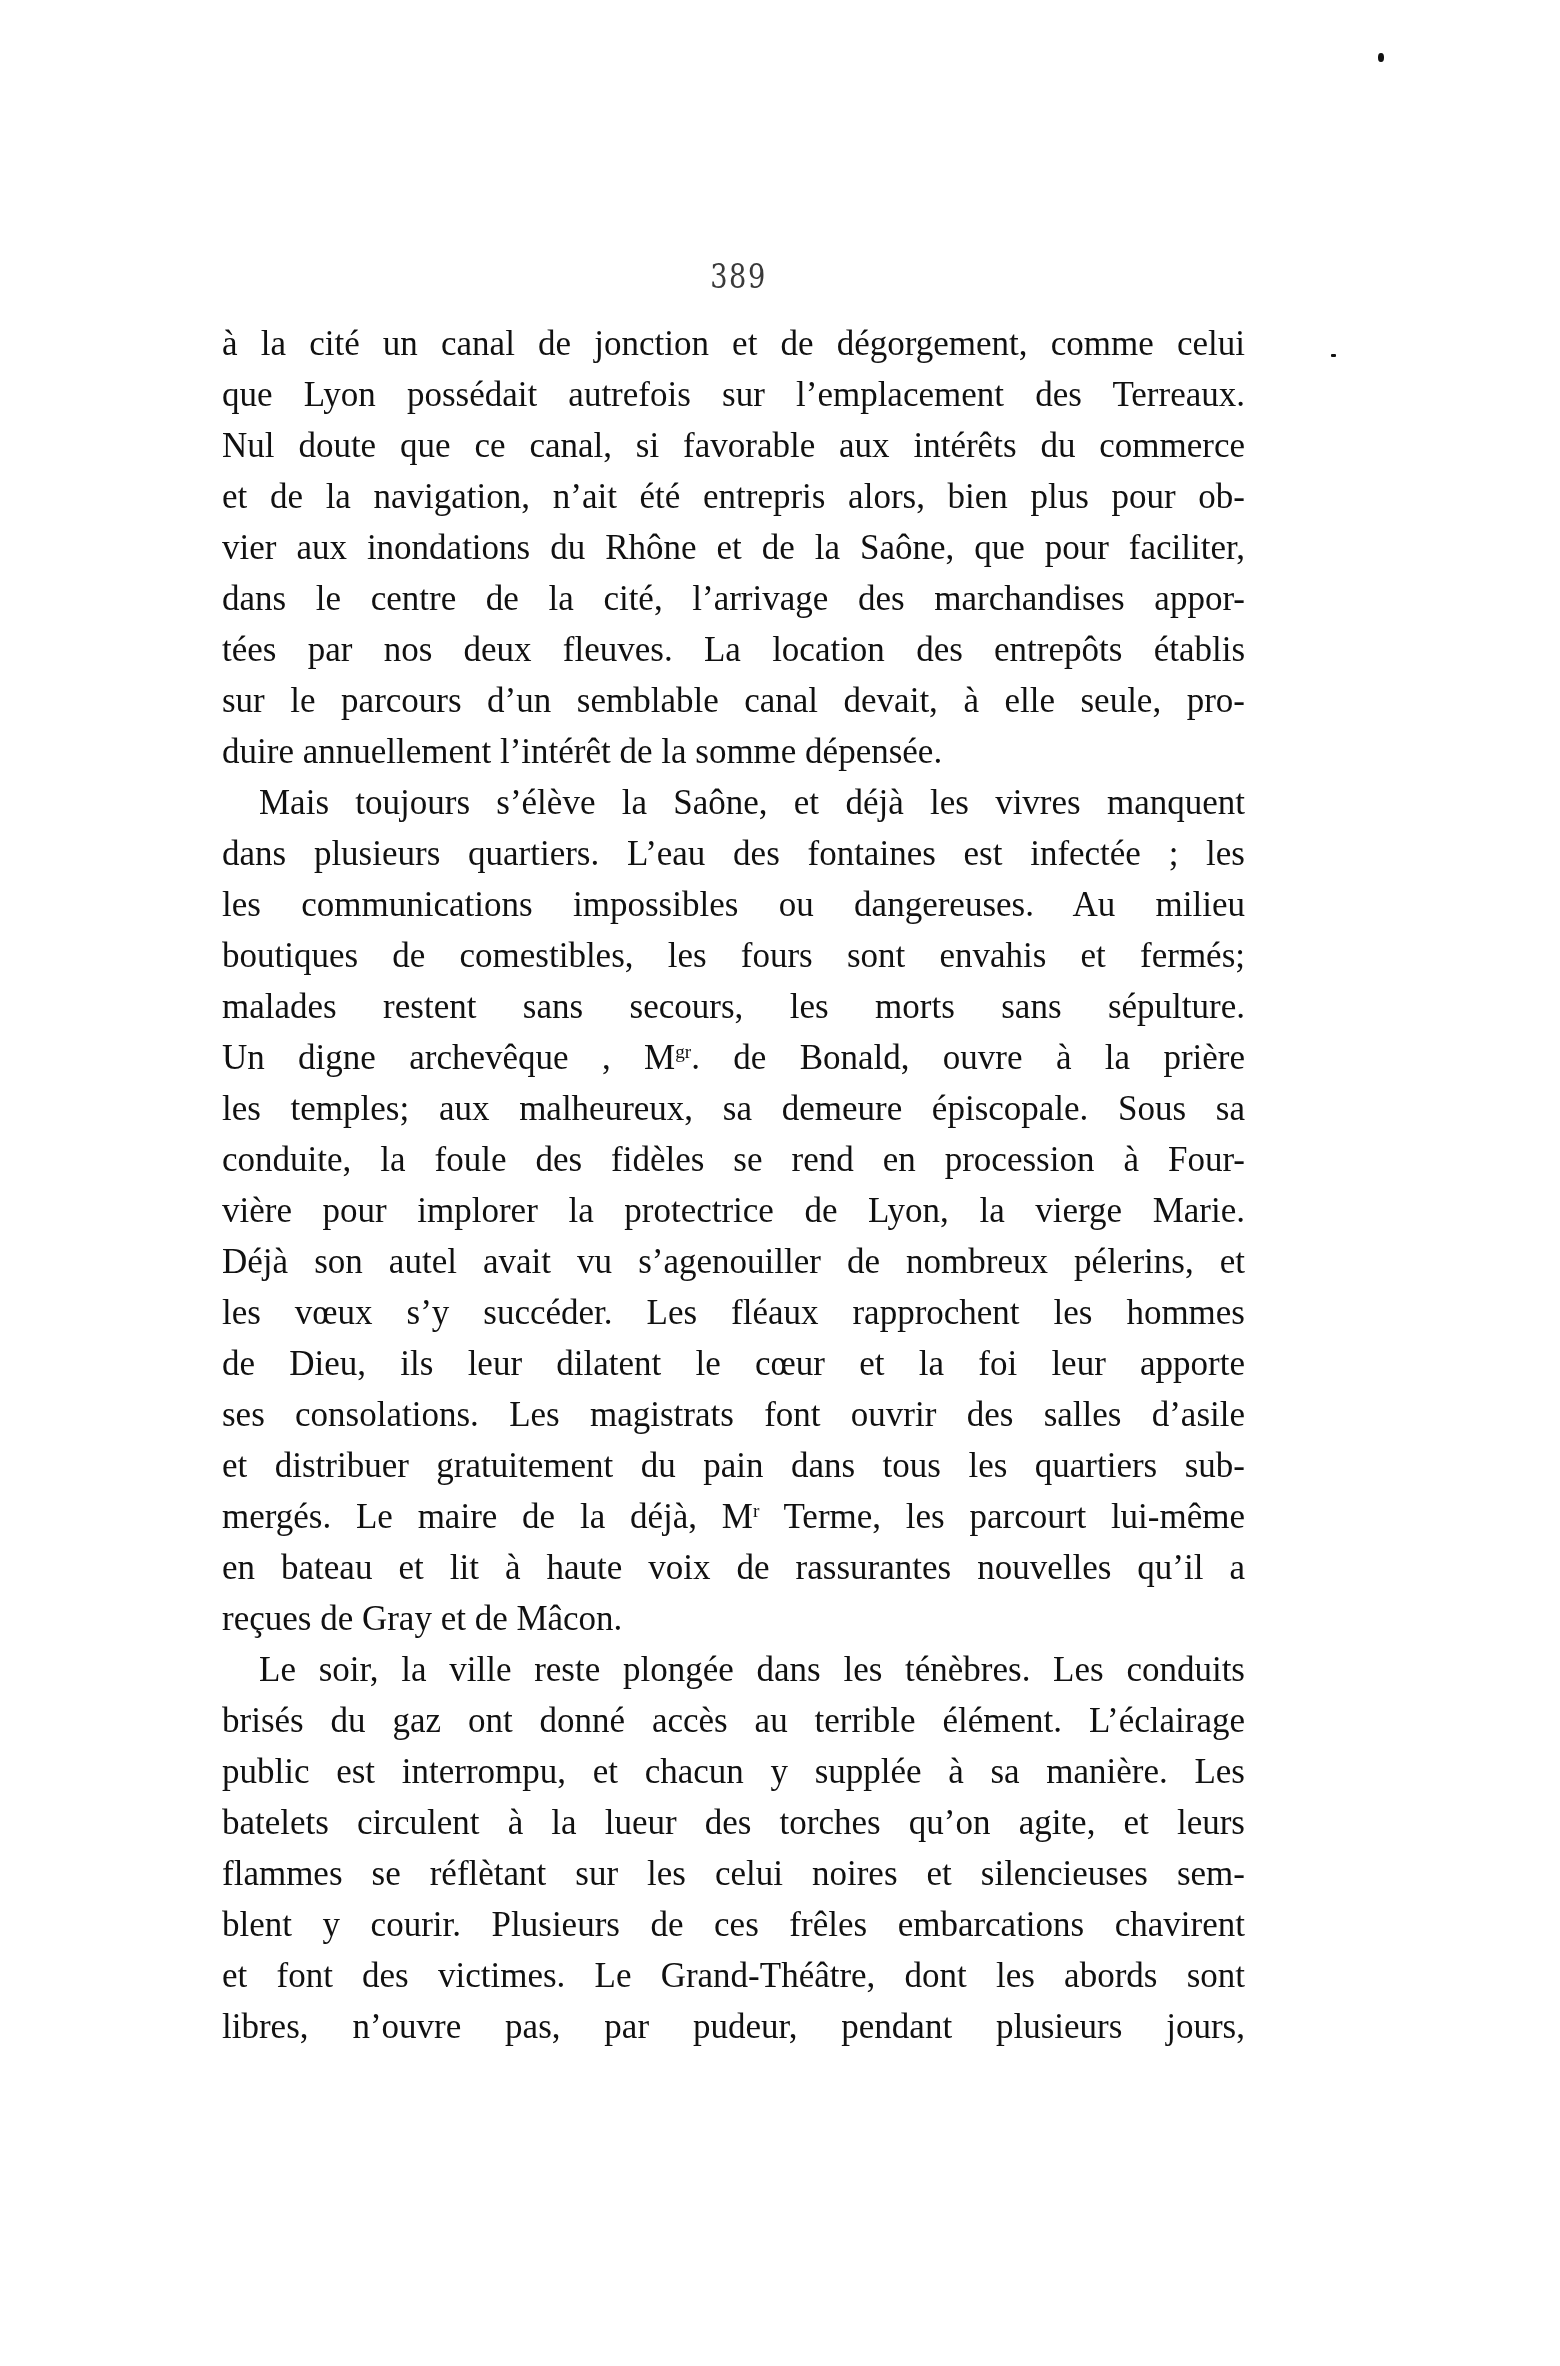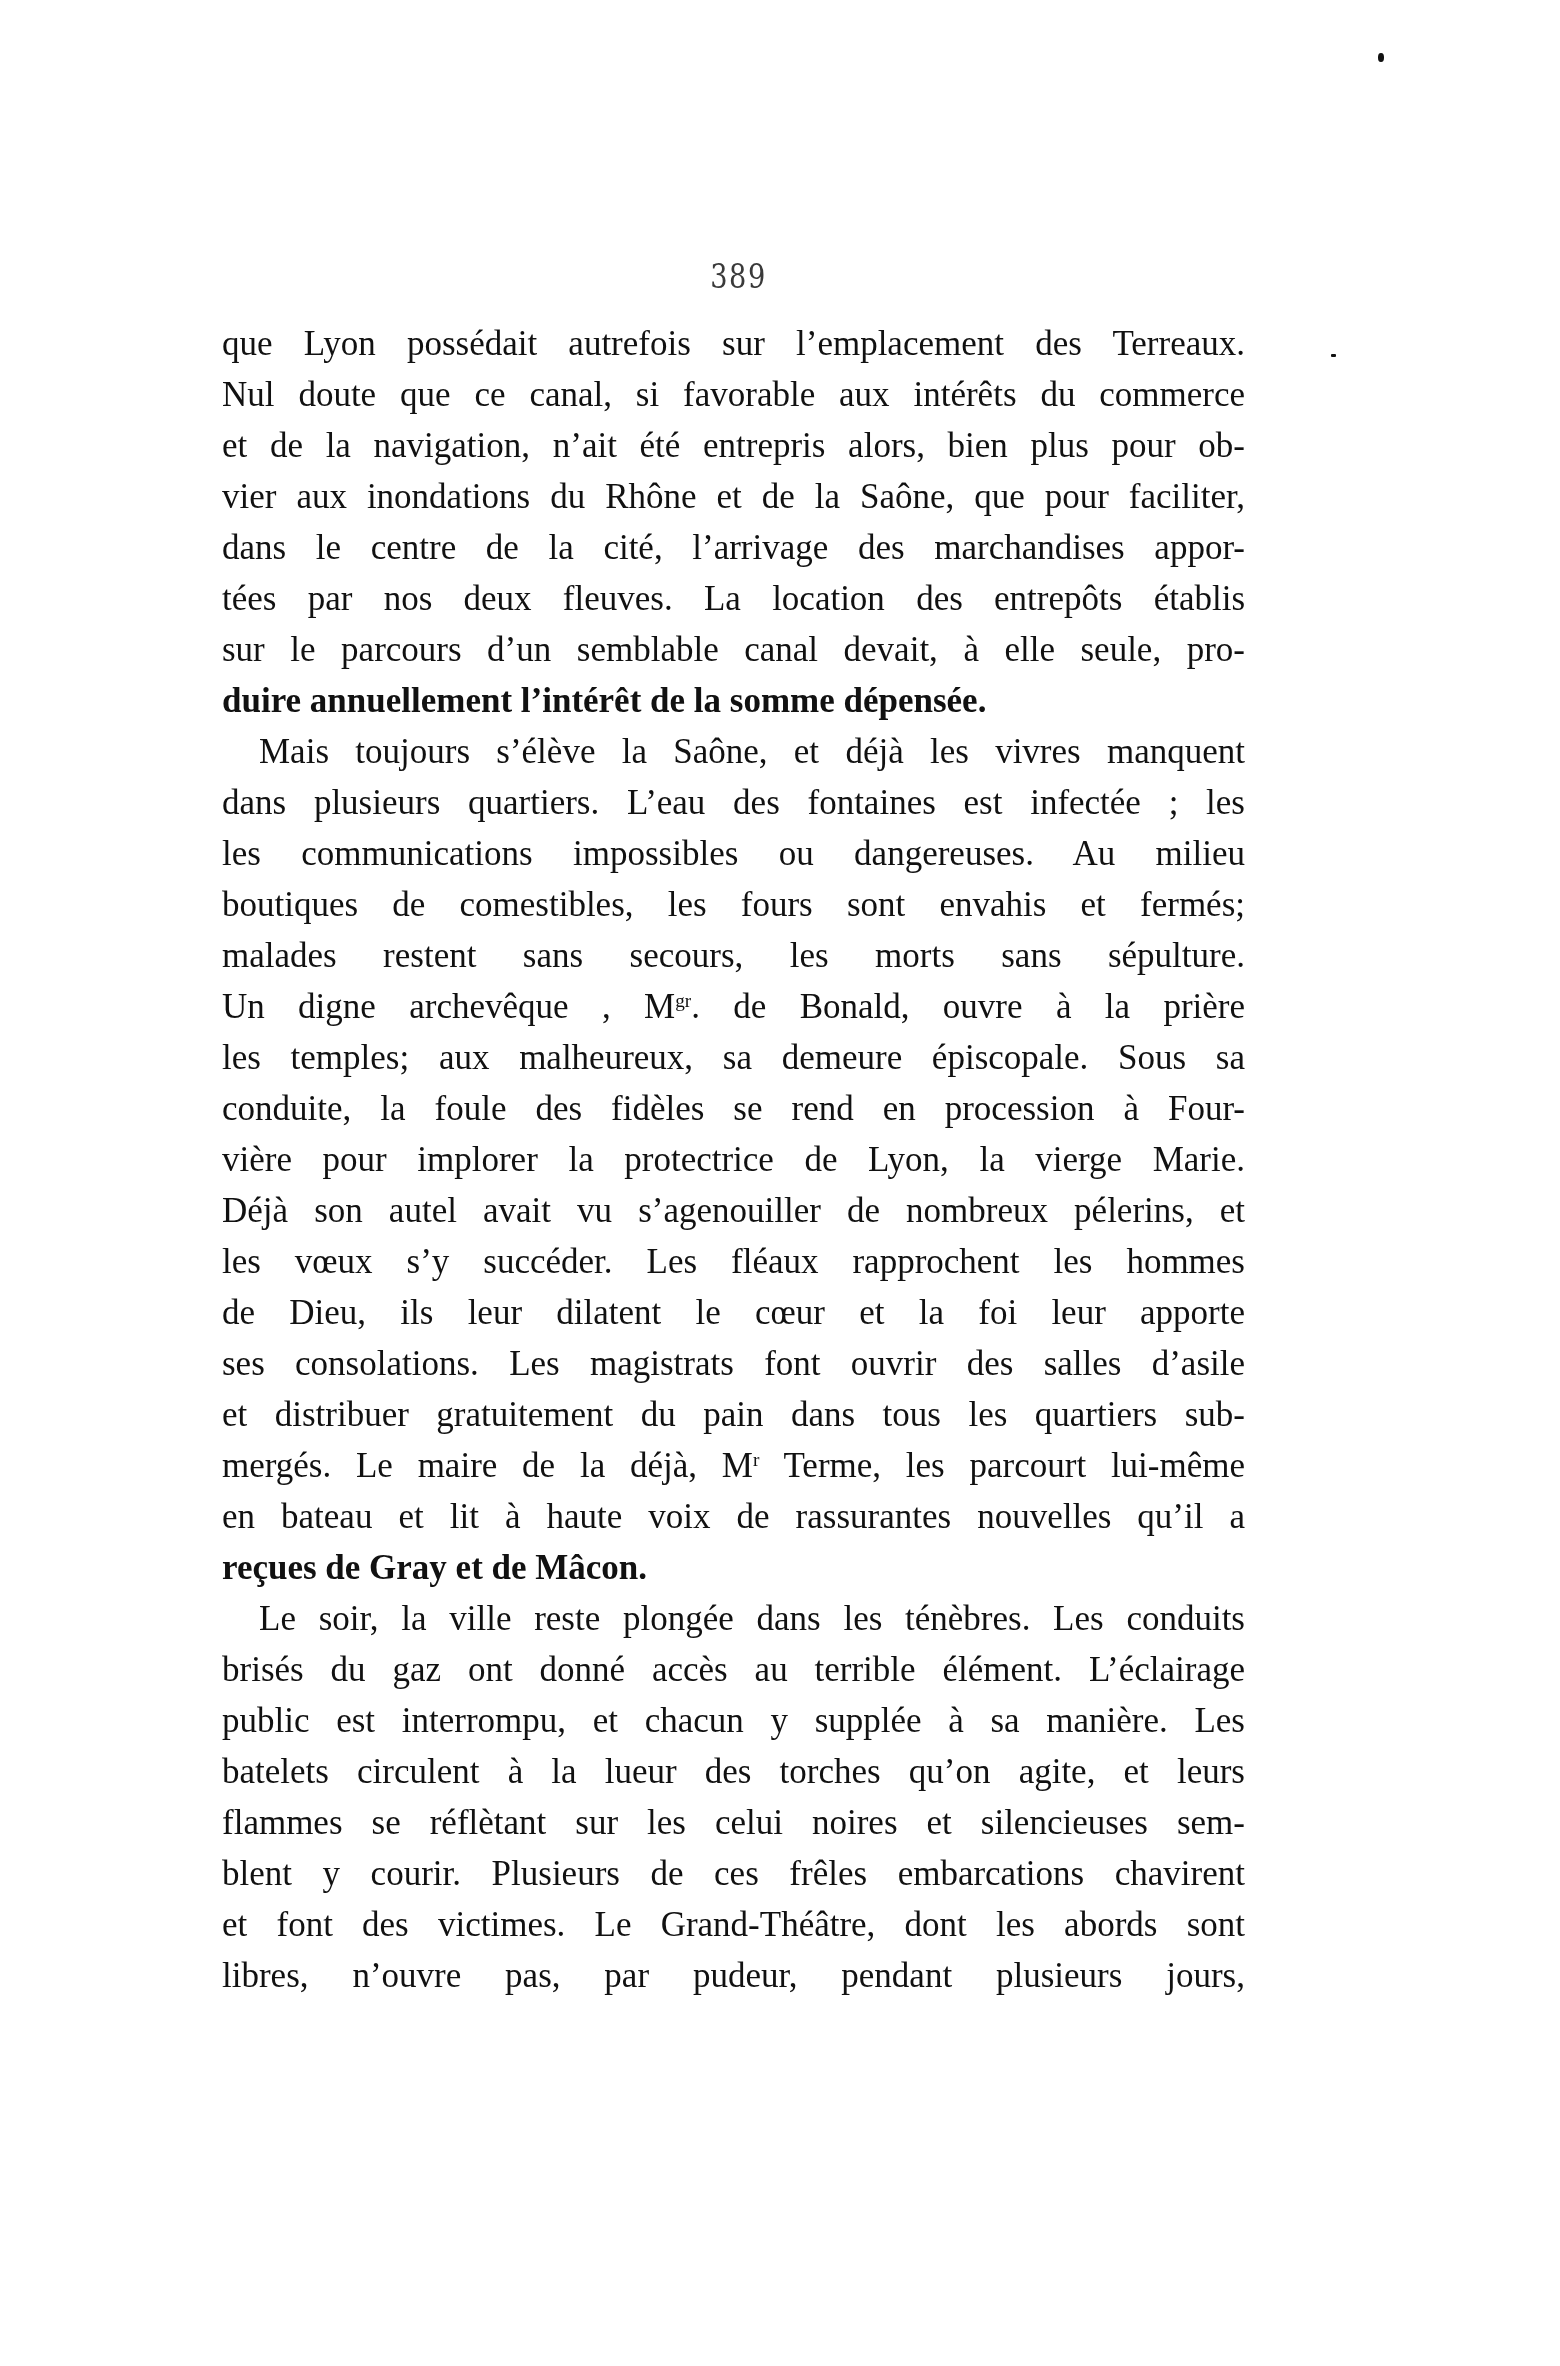--- a/index.html
+++ b/index.html
@@ -10,32 +10,33 @@
     font-family: "DejaVu Serif", serif; font-size: 34px; line-height: 38px;
     color: #3a3a3a; transform: scaleX(0.8); letter-spacing: 1.9px;
   }
   .text-block { position: absolute; left: 222px; top: 318px; width: 1023px; }
   .line {
     display: block; height: 51px; line-height: 51px; white-space: nowrap;
     font-family: "Liberation Serif", serif; font-size: 35px; color: #111111;
     text-align: justify; text-align-last: justify; overflow: visible;
   }
   .line.indent { padding-left: 37px; }
-  .line.last { text-align-last: left; text-align: center; font-weight: bold; }
+  .line.last { text-align-last: left; text-align: center; }
   .line sup { font-size: 0.55em; vertical-align: 0.55em; line-height: 0; }
   .speck { position: absolute; background: #111; border-radius: 50%; }
 </style>
 </head>
 <body>
 
 <div class="page">
   <div class="speck" style="left:1378px;top:53px;width:5.7px;height:8.6px;"></div>
   <div class="speck" style="left:1331px;top:354px;width:4.8px;height:2.9px;border-radius:1px;"></div>
   <div class="page-number">389</div>
   <div class="text-block" id="text-block">
+      <div class="line"><span>à la cité un canal de jonction et de dégorgement, comme celui</span></div>
       <div class="line"><span>que Lyon possédait autrefois sur l’emplacement des Terreaux.</span></div>
       <div class="line"><span>Nul doute que ce canal, si favorable aux intérêts du commerce</span></div>
       <div class="line"><span>et de la navigation, n’ait été entrepris alors, bien plus pour ob-</span></div>
       <div class="line"><span>vier aux inondations du Rhône et de la Saône, que pour faciliter,</span></div>
       <div class="line"><span>dans le centre de la cité, l’arrivage des marchandises appor-</span></div>
       <div class="line"><span>tées par nos deux fleuves. La location des entrepôts établis</span></div>
       <div class="line"><span>sur le parcours d’un semblable canal devait, à elle seule, pro-</span></div>
       <div class="line last"><span>duire annuellement l’intérêt de la somme dépensée.</span></div>
       <div class="line indent"><span>Mais toujours s’élève la Saône, et déjà les vivres manquent</span></div>
       <div class="line"><span>dans plusieurs quartiers. L’eau des fontaines est infectée ; les</span></div>

